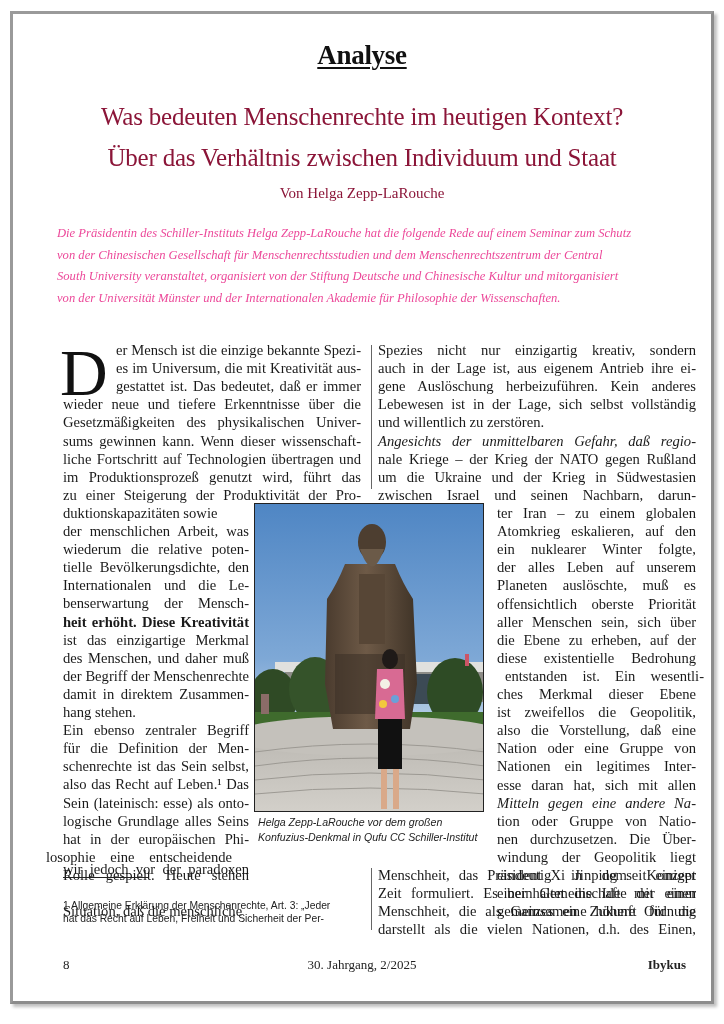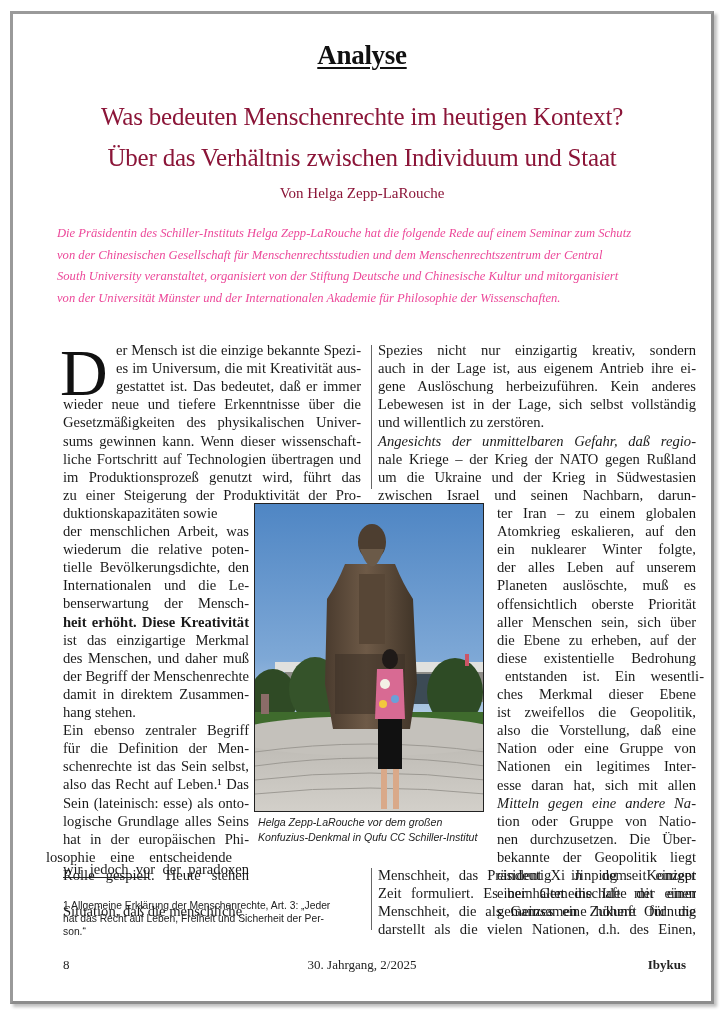--- a/index.html
+++ b/index.html
@@ -135,21 +135,21 @@
     <div class="body-line" style="left: 497px; width: 199px; top: 666.9px; margin-left: 8px;">entstanden ist. Ein wesentli-</div>
     <div class="body-line" style="left: 497px; width: 199px; top: 685px;">ches Merkmal dieser Ebene</div>
     <div class="body-line" style="left: 497px; width: 199px; top: 703.1px;">ist zweifellos die Geopolitik,</div>
     <div class="body-line" style="left: 497px; width: 199px; top: 721.2px;">also die Vorstellung, daß eine</div>
     <div class="body-line" style="left: 497px; width: 199px; top: 739.3px;">Nation oder eine Gruppe von</div>
     <div class="body-line" style="left: 497px; width: 199px; top: 757.4px;">Nationen ein legitimes Inter-</div>
     <div class="body-line" style="left: 497px; width: 199px; top: 775.5px;">esse daran hat, sich mit allen</div>
     <div class="body-line" style="left: 497px; width: 199px; top: 793.6px; font-style: italic;">Mitteln gegen eine andere Na-</div>
     <div class="body-line" style="left: 497px; width: 199px; top: 811.7px;">tion oder Gruppe von Natio-</div>
     <div class="body-line" style="left: 497px; width: 199px; top: 829.8px;">nen durchzusetzen. Die Über-</div>
-    <div class="body-line" style="left: 497px; width: 199px; top: 847.9px;">bekannte der Geopolitik liegt</div>
+    <div class="body-line" style="left: 497px; width: 199px; top: 847.9px;">windung der Geopolitik liegt</div>
     <div class="body-line" style="left: 497px; width: 199px; top: 866px;">eindeutig in dem Konzept</div>
     <div class="body-line" style="left: 497px; width: 199px; top: 884.1px;">einer Gemeinschaft mit einer</div>
     <div class="body-line" style="left: 497px; width: 199px; top: 902.2px;">gemeinsamen Zukunft für die</div>
   </div>
 <div id="col2bottom">
     <div class="body-line" style="left: 378px; width: 318px; top: 866px;">Menschheit, das Präsident Xi Jinping seit einiger</div>
     <div class="body-line" style="left: 378px; width: 318px; top: 884.1px;">Zeit formuliert. Es beinhaltet die Idee der einen</div>
     <div class="body-line" style="left: 378px; width: 318px; top: 902.2px;">Menschheit, die als Ganzes eine höhere Ordnung</div>
     <div class="body-line" style="left: 378px; width: 318px; top: 920.3px;">darstellt als die vielen Nationen, d.h. des Einen,</div>
   </div>
@@ -213,18 +213,17 @@
   </svg>
 </div>
 
 <div class="caption" style="top:816px;">Helga Zepp-LaRouche vor dem großen</div>
 <div class="caption" style="top:831px;">Konfuzius-Denkmal in Qufu CC Schiller-Institut</div>
 
 <div class="fn-rule"></div>
 <div class="footnote" style="top:899px;">
   <span class="ln">1  Allgemeine Erklärung der Menschenrechte, Art. 3: „Jeder</span>
   <span class="ln">hat das Recht auf Leben, Freiheit und Sicherheit der Per-</span>
-  <span class="ln">son.“</span>
 </div>
 
 <div class="folio" style="left:63px;">8</div>
 <div class="folio" style="left:0; width:724px; text-align:center;">30. Jahrgang, 2/2025</div>
 <div class="folio bold" style="right:38px;">Ibykus</div>
 
 </body></html>

